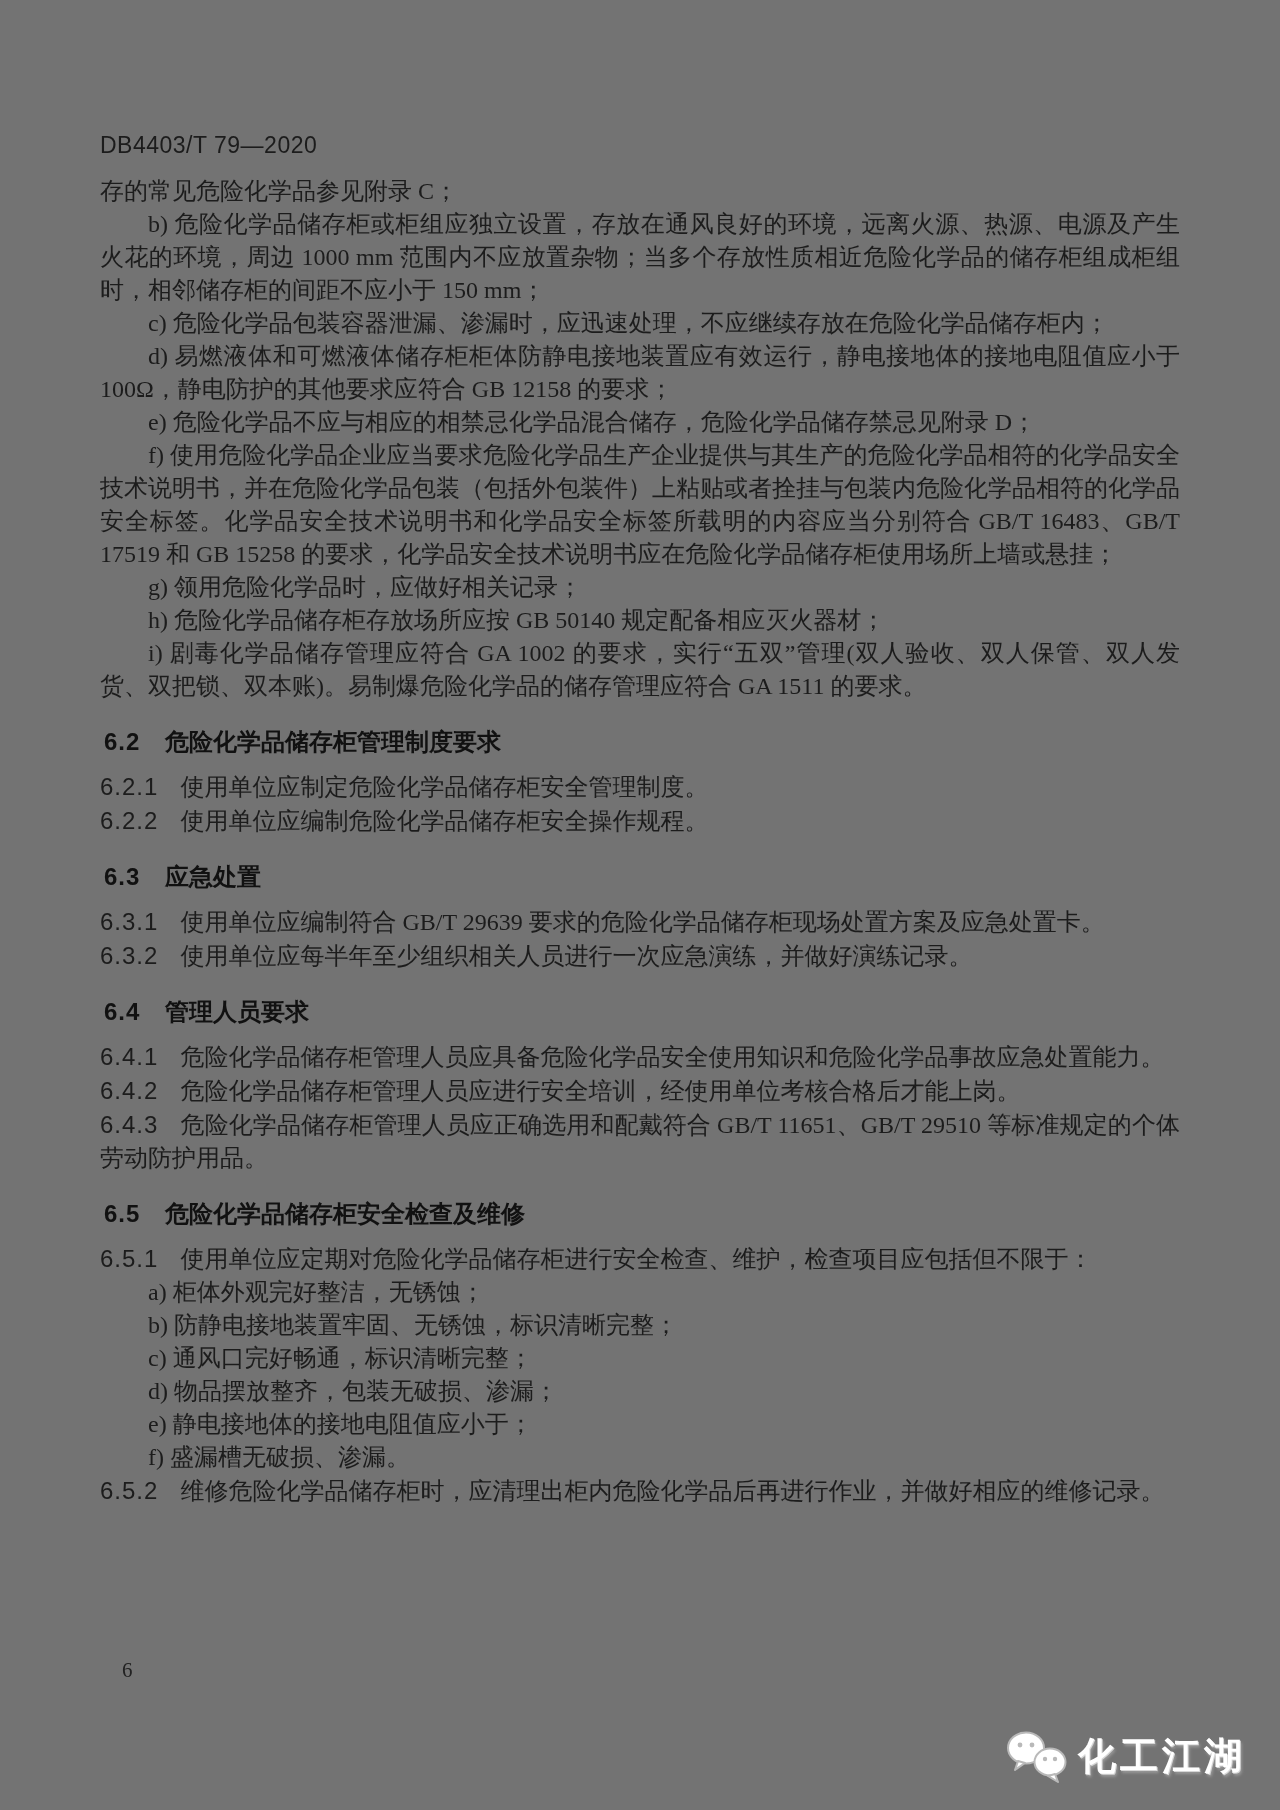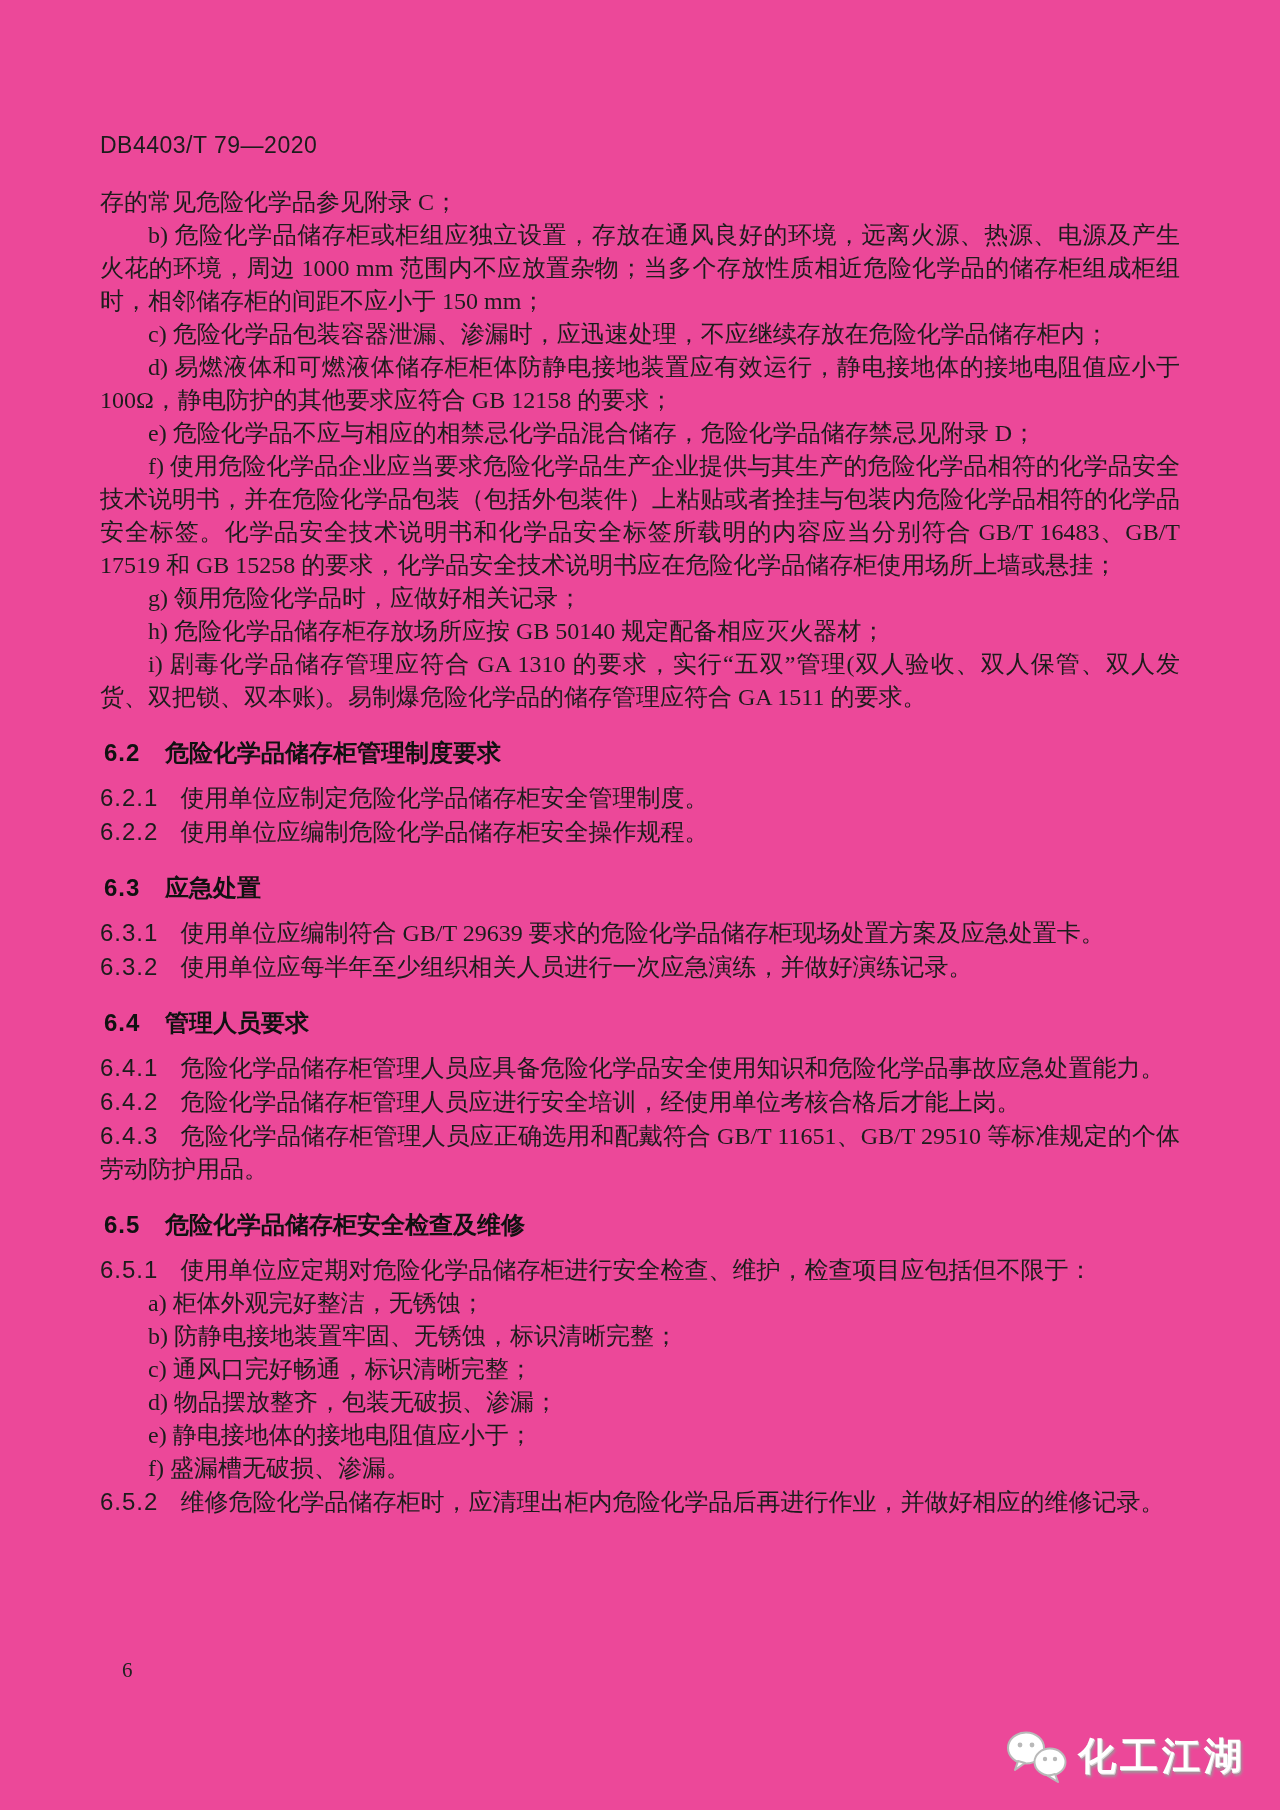--- a/index.html
+++ b/index.html
@@ -1,38 +1,38 @@
 <!DOCTYPE html>
 <html><head>
 <meta charset="utf-8">
 <style>
   html, body { margin: 0; padding: 0; background: #ffffff; }
   .page {
     position: relative;
     width: 1280px;
     height: 1810px;
-    background: #ec4899;
+    background: #737373;
     color: #1c1c1c;
     overflow: hidden;
     font-family: "Liberation Serif", "DejaVu Serif", serif;
   }
   .doc-header {
     position: absolute;
     left: 100px;
     top: 132px;
     font-family: "Liberation Sans", "DejaVu Sans", sans-serif;
     font-size: 23px;
     letter-spacing: 0.5px;
     color: #1c1c1c;
     white-space: nowrap;
   }
   .doc-body {
     position: absolute;
     left: 100px;
-    top: 186px;
+    top: 175px;
     width: 1080px;
     font-size: 24px;
     line-height: 33px;
     text-align: justify;
     text-justify: inter-ideograph;
   }
   .doc-body p { margin: 0; }
   .cont { text-indent: 0; }
   .li { text-indent: 2em; }
   .sec-heading {
@@ -93,21 +93,21 @@
 
     <p class="cont">存的常见危险化学品参见附录 C；</p>
 
     <p class="li">b) 危险化学品储存柜或柜组应独立设置，存放在通风良好的环境，远离火源、热源、电源及产生火花的环境，周边 1000 mm 范围内不应放置杂物；当多个存放性质相近危险化学品的储存柜组成柜组时，相邻储存柜的间距不应小于 150 mm；</p>
     <p class="li">c) 危险化学品包装容器泄漏、渗漏时，应迅速处理，不应继续存放在危险化学品储存柜内；</p>
     <p class="li">d) 易燃液体和可燃液体储存柜柜体防静电接地装置应有效运行，静电接地体的接地电阻值应小于 100Ω，静电防护的其他要求应符合 GB 12158 的要求；</p>
     <p class="li">e) 危险化学品不应与相应的相禁忌化学品混合储存，危险化学品储存禁忌见附录 D；</p>
     <p class="li">f) 使用危险化学品企业应当要求危险化学品生产企业提供与其生产的危险化学品相符的化学品安全技术说明书，并在危险化学品包装（包括外包装件）上粘贴或者拴挂与包装内危险化学品相符的化学品安全标签。化学品安全技术说明书和化学品安全标签所载明的内容应当分别符合 GB/T 16483、GB/T 17519 和 GB 15258 的要求，化学品安全技术说明书应在危险化学品储存柜使用场所上墙或悬挂；</p>
     <p class="li">g) 领用危险化学品时，应做好相关记录；</p>
     <p class="li">h) 危险化学品储存柜存放场所应按 GB 50140 规定配备相应灭火器材；</p>
-    <p class="li">i) 剧毒化学品储存管理应符合 GA 1310 的要求，实行“五双”管理(双人验收、双人保管、双人发货、双把锁、双本账)。易制爆危险化学品的储存管理应符合 GA 1511 的要求。</p>
+    <p class="li">i) 剧毒化学品储存管理应符合 GA 1002 的要求，实行“五双”管理(双人验收、双人保管、双人发货、双把锁、双本账)。易制爆危险化学品的储存管理应符合 GA 1511 的要求。</p>
 
     <section>
       <h2 class="sec-heading">
         <span class="sec-num">6.2</span>
         <span class="sec-title">危险化学品储存柜管理制度要求</span>
       </h2>
       <p class="clause">
         <span class="clause-num">6.2.1</span>
         <span class="clause-text">使用单位应制定危险化学品储存柜安全管理制度。</span>
       </p>

